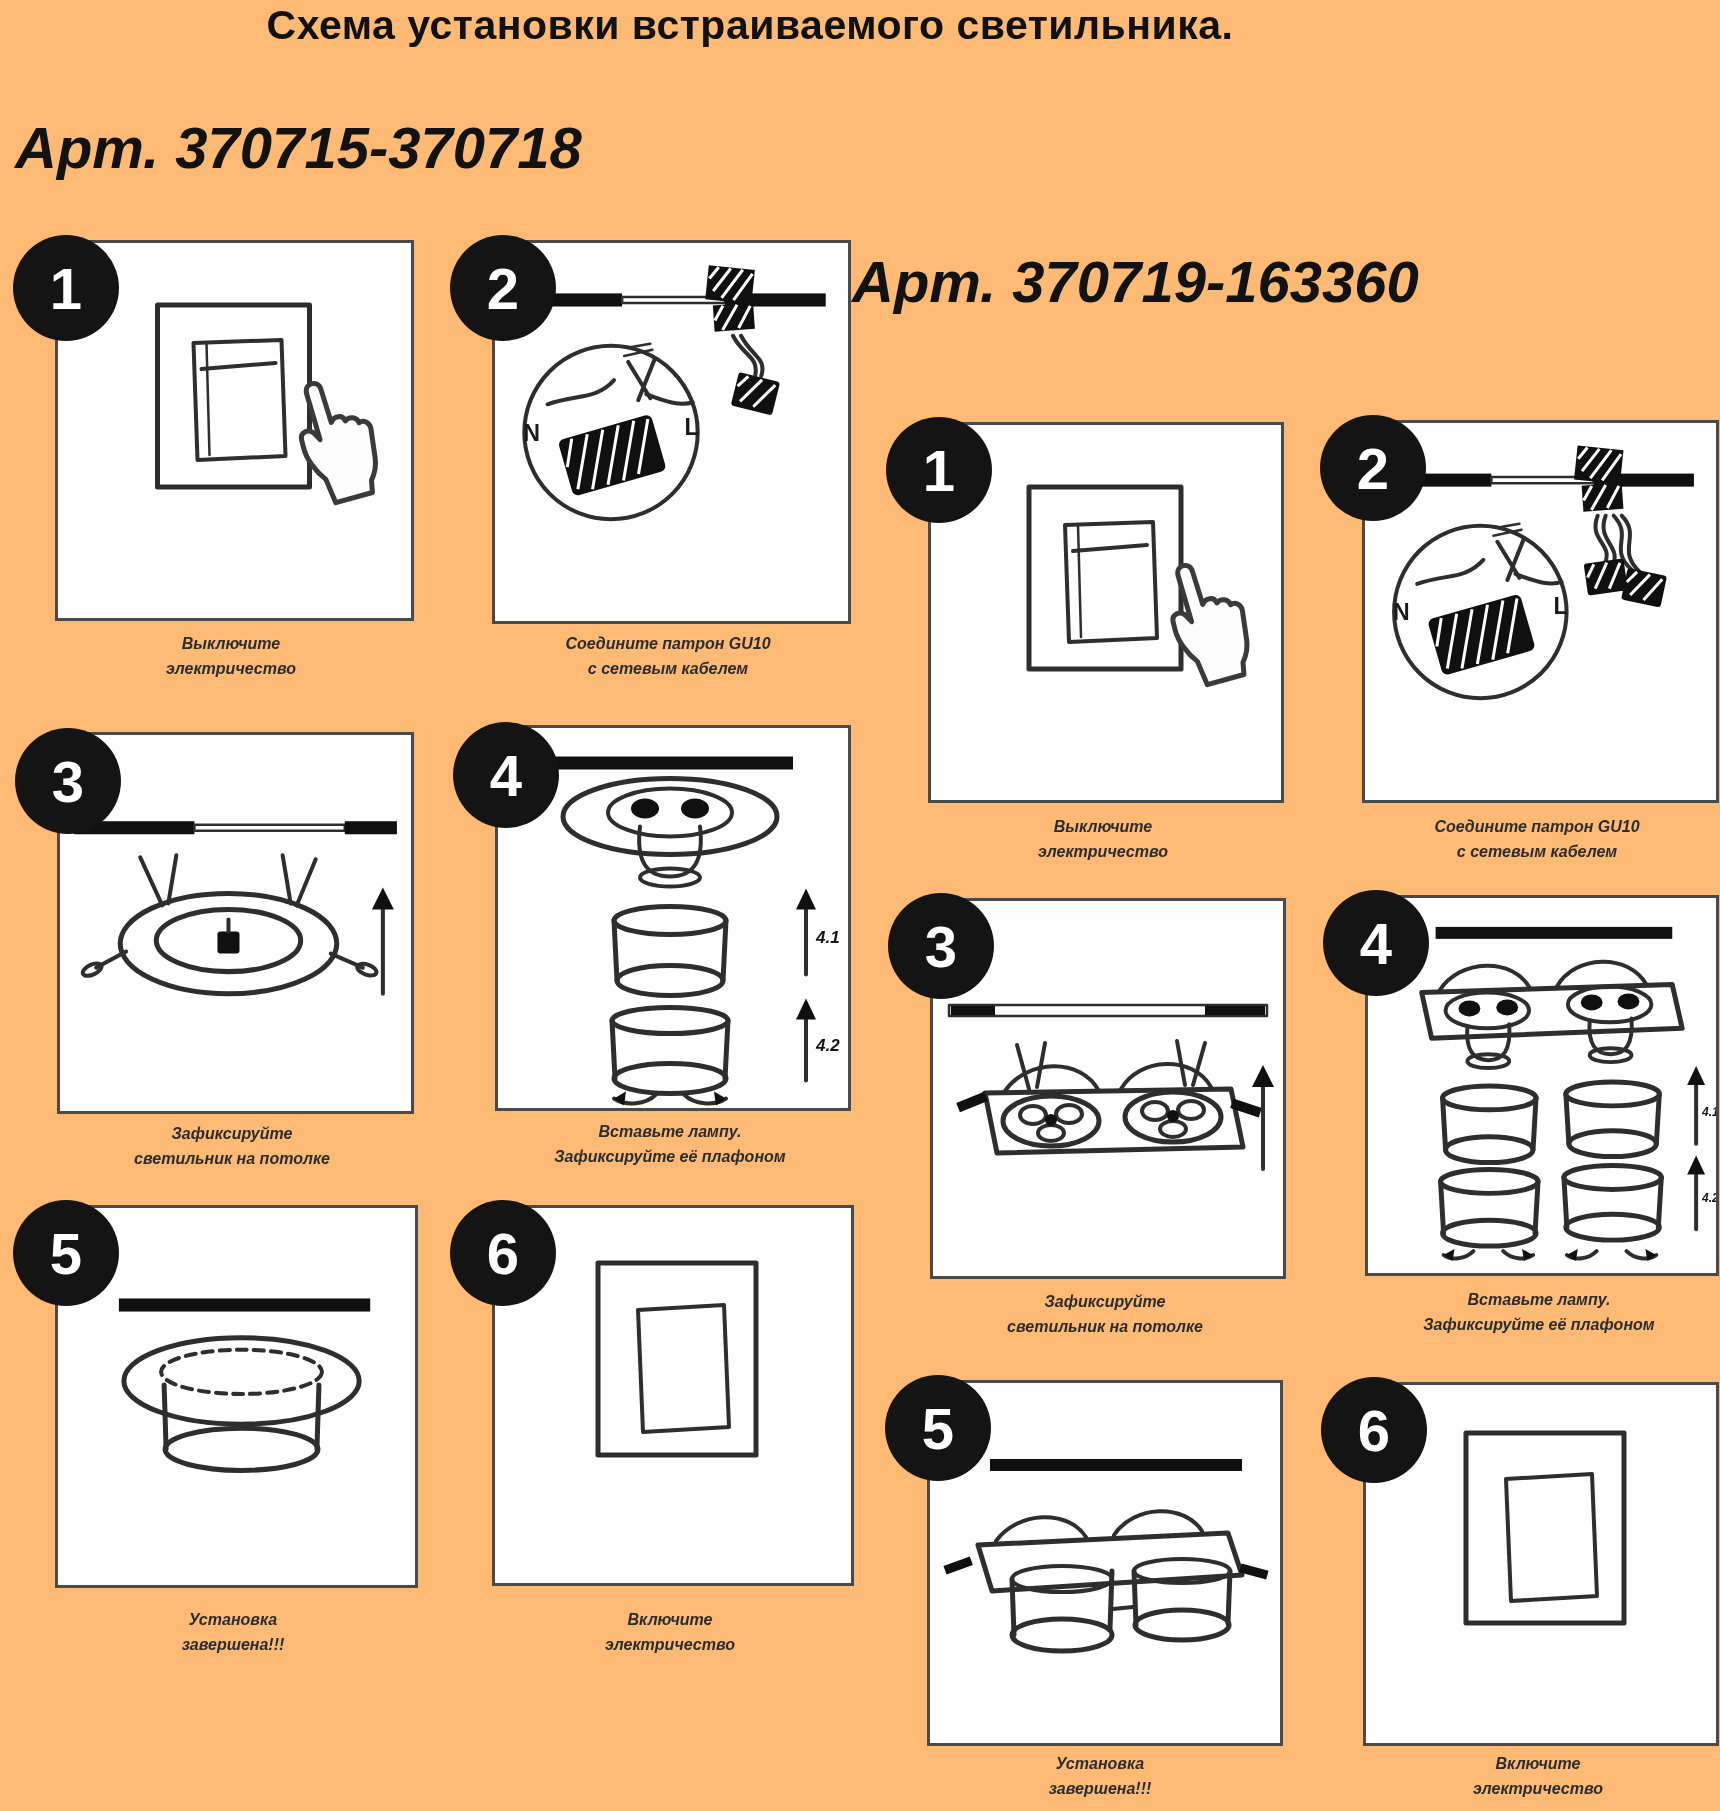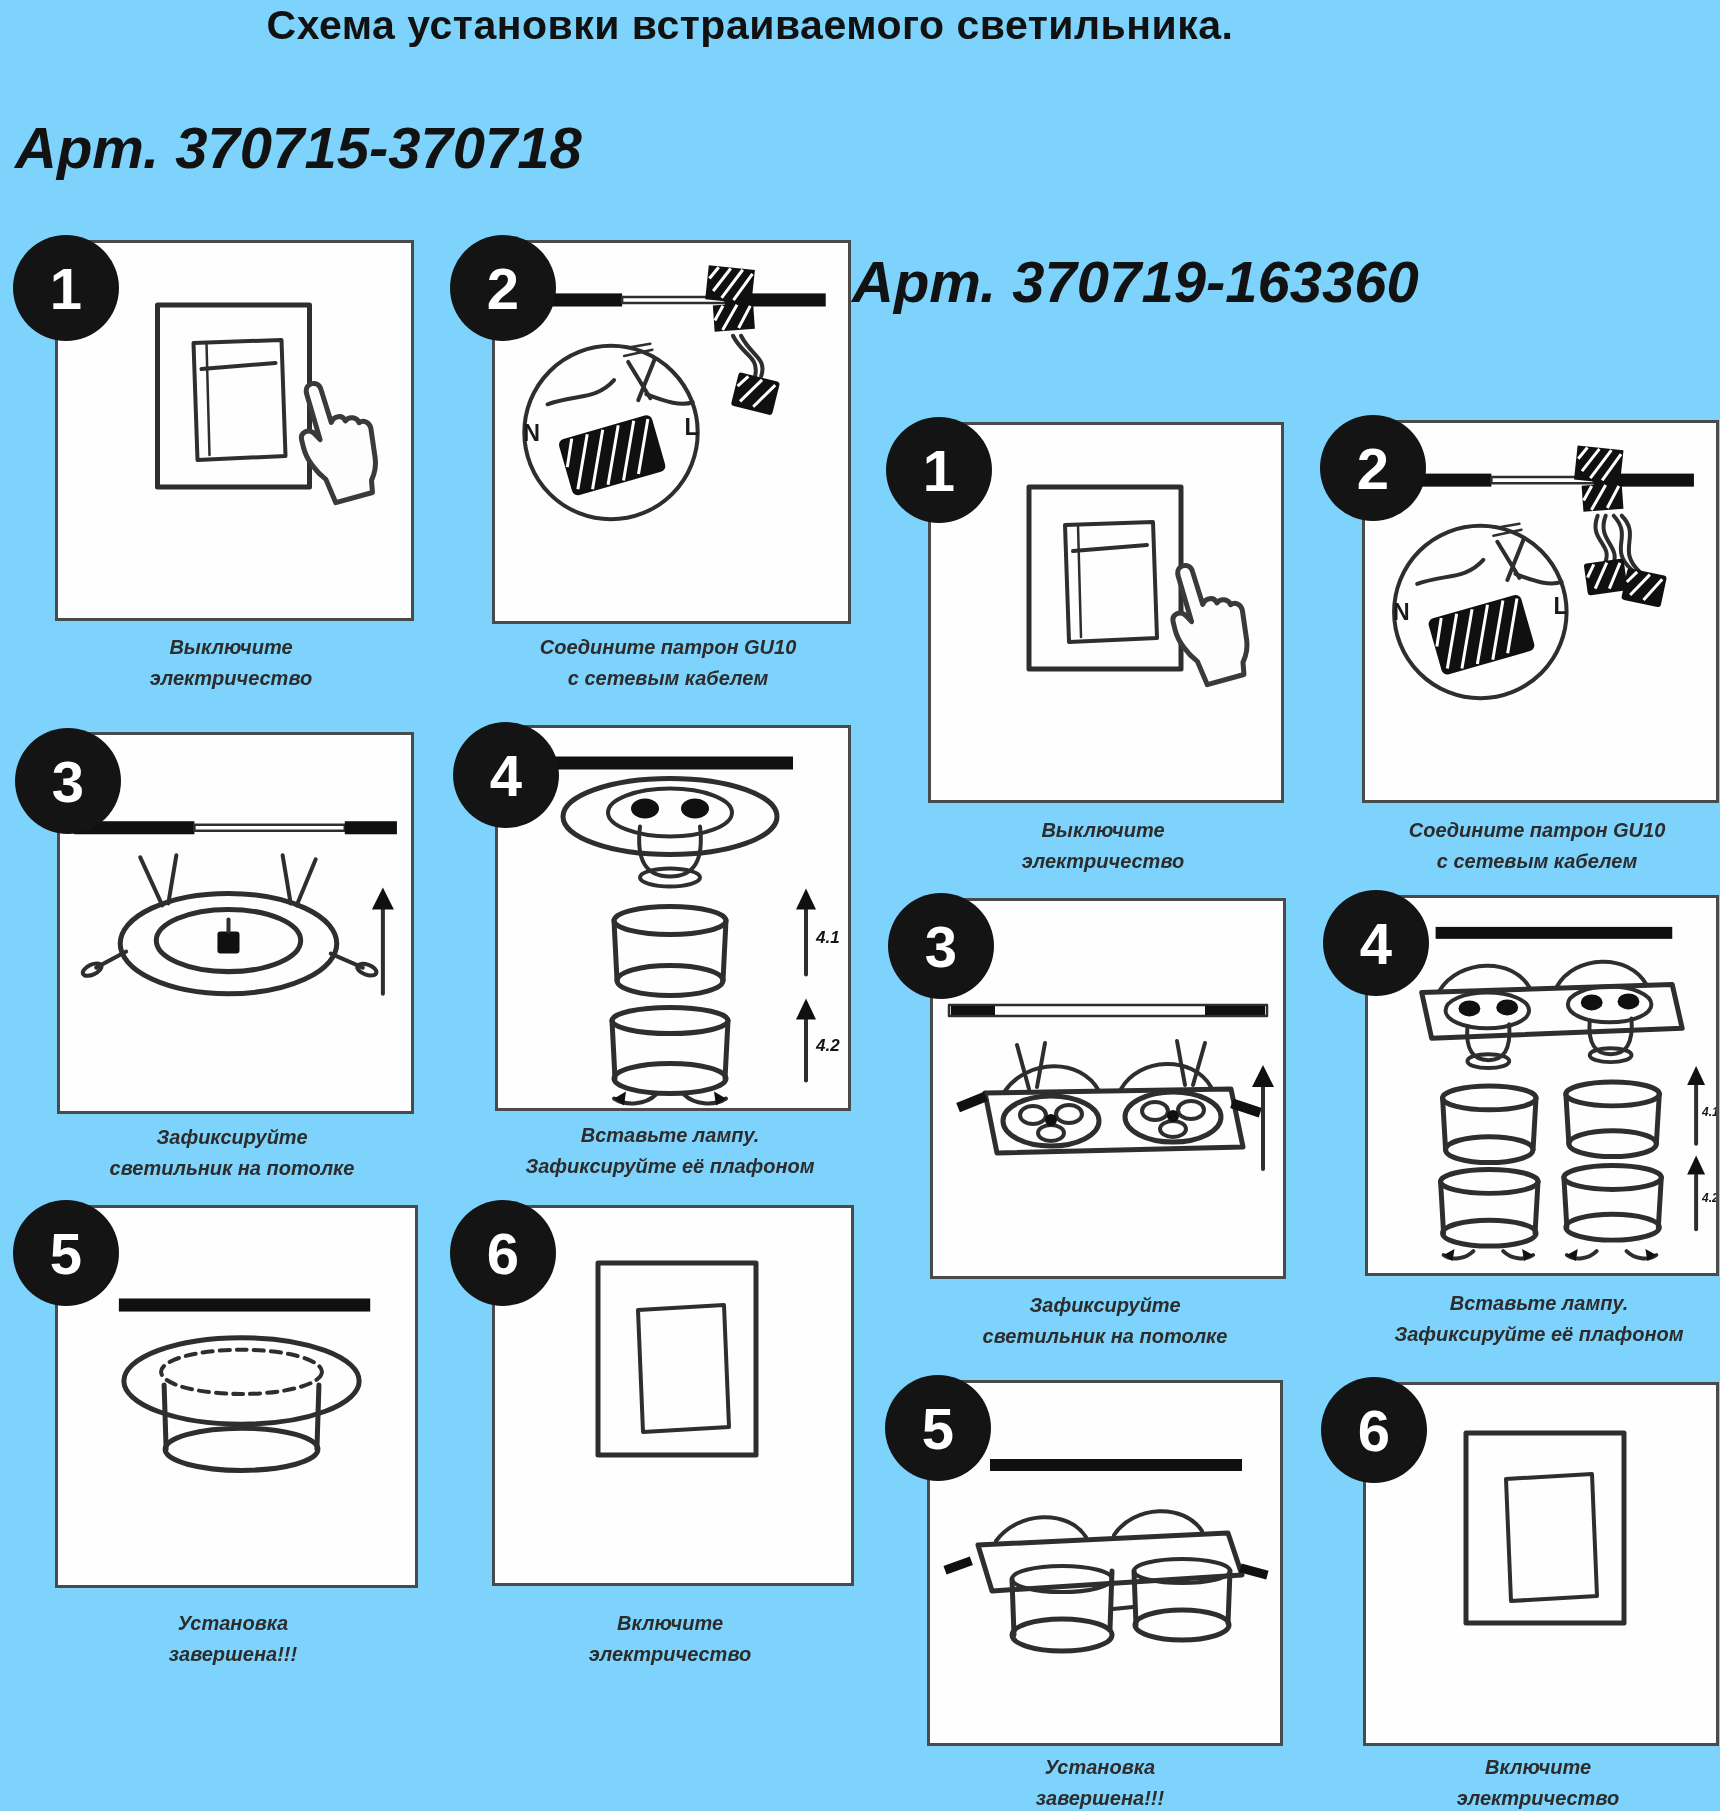--- a/index.html
+++ b/index.html
@@ -1,26 +1,26 @@
 <!DOCTYPE html>
 <html><head>
 <meta charset="utf-8">
 <style>
   html,body{margin:0;padding:0;background:#fdfdfd;}
   #page{position:relative;width:1720px;height:1811px;overflow:hidden;
-        font-family:"Liberation Sans",sans-serif;color:#1c1c1c;background:#7dd3fc;}
+        font-family:"Liberation Sans",sans-serif;color:#1c1c1c;background:#fdba74;}
   .title{position:absolute;left:0;top:2px;width:1500px;text-align:center;
          font-size:41px;font-weight:bold;letter-spacing:0.5px;color:#111;}
   .hdr{position:absolute;font-size:58px;font-weight:bold;font-style:italic;
        color:#121212;white-space:nowrap;}
   .box{position:absolute;border:3px solid #4a4a4a;background:#fefefe;}
   .num{position:absolute;width:106px;height:106px;border-radius:50%;background:#141414;
        color:#fff;font-size:58px;font-weight:bold;display:flex;align-items:center;
        justify-content:center;z-index:3;}
-  .cap{position:absolute;width:420px;text-align:center;font-size:20px;font-weight:bold;
+  .cap{position:absolute;width:420px;text-align:center;font-size:16px;font-weight:bold;
        font-style:italic;color:#2c2c2c;line-height:1.55;}
   svg.art{position:absolute;inset:0;width:100%;height:100%;}
   .ln{fill:none;stroke:#2e2e2e;stroke-width:4;stroke-linecap:round;stroke-linejoin:round;}
   .thk{stroke-width:5;}
   .thin{stroke-width:2.5;}
   .blk{fill:#101010;stroke:none;}
   .wht{stroke:#fff;stroke-width:3;fill:none;}
   .hand{fill:#fdfdfd;stroke:#3a3a3a;stroke-width:5;stroke-linecap:round;stroke-linejoin:round;}
   text.nl{font-family:"Liberation Sans",sans-serif;font-size:23px;font-weight:bold;fill:#1a1a1a;}
   text.arr{font-family:"Liberation Sans",sans-serif;font-weight:bold;font-style:italic;fill:#151515;}

